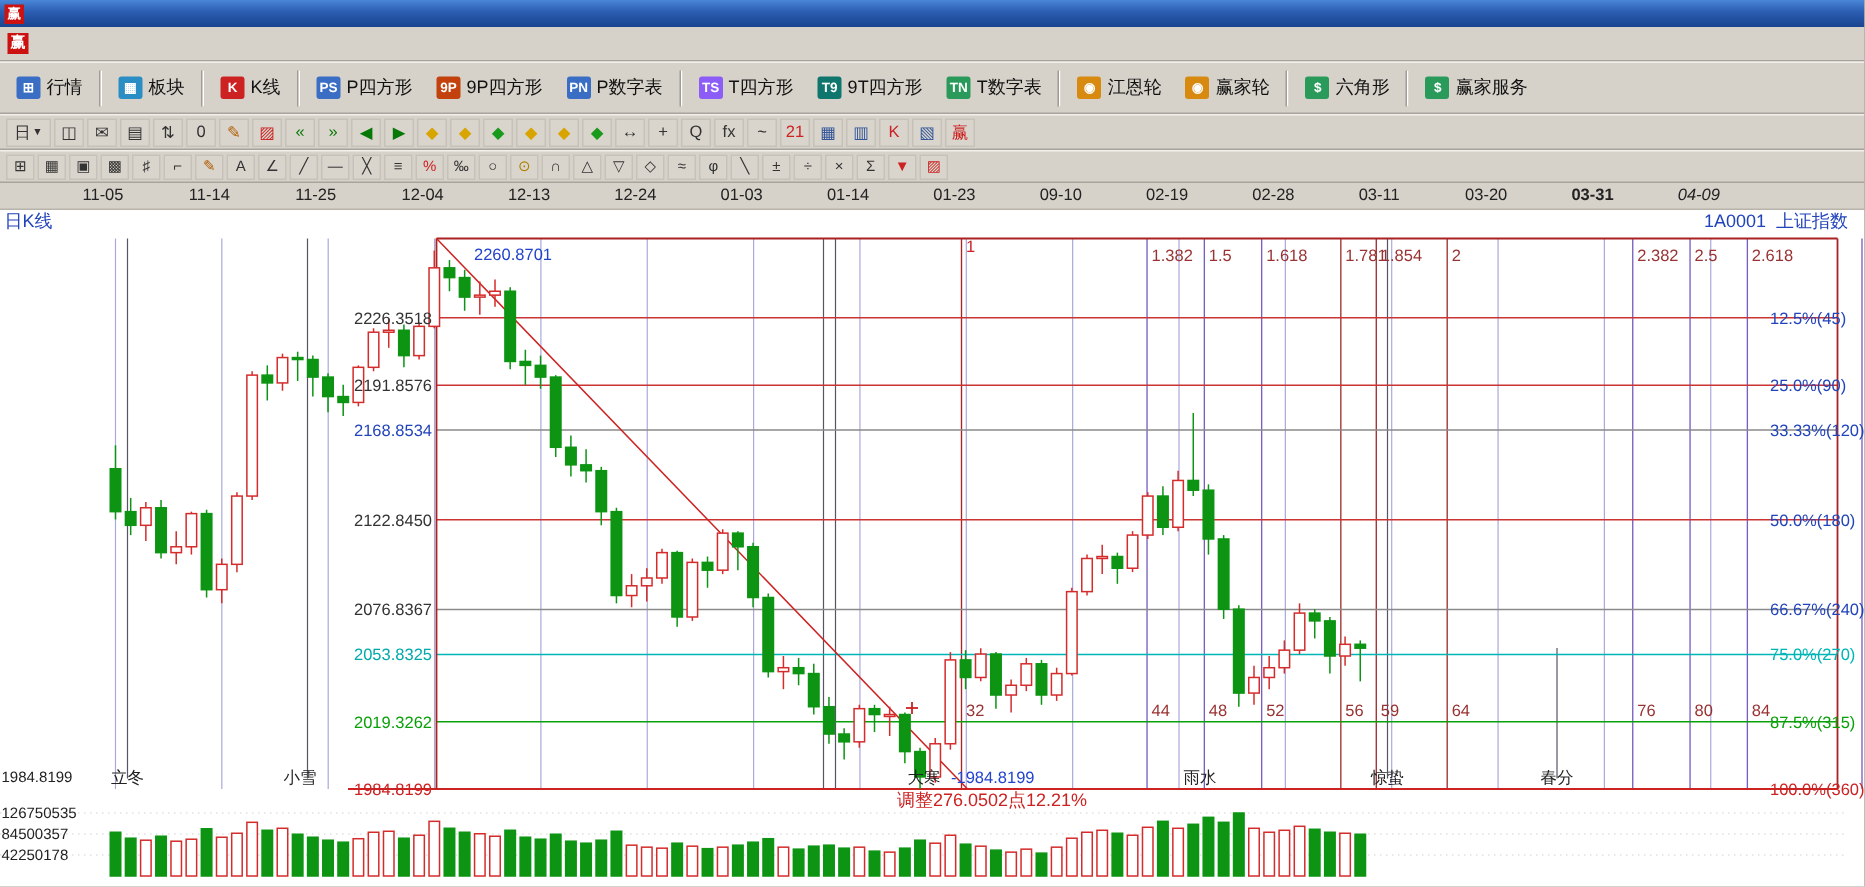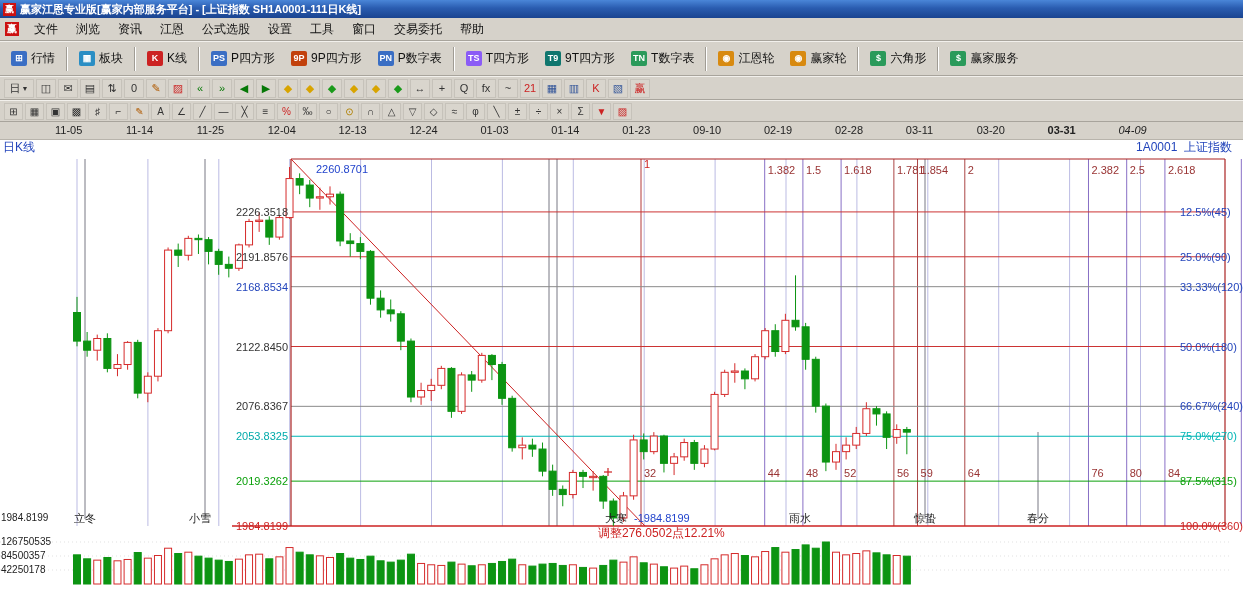--- a/index.html
+++ b/index.html
@@ -26,37 +26,24 @@
   #chart-svg{display:block;}
   #chart-svg text{font-family:"Liberation Sans",sans-serif;}
 </style>
 </head>
 <body>
 
 <div class="app">
 
   <div class="titlebar">
     <span class="logo">赢</span>
-    <span class="title">赢家江恩专业版[赢家内部服务平台] - [上证指数  SH1A0001-111日K线]</span>
   </div>
 
   <div class="menubar">
     <span class="menu-logo">赢</span>
-    <span id="menu-items" style="display:flex;">
-        <span class="menu-item">文件</span>
-        <span class="menu-item">浏览</span>
-        <span class="menu-item">资讯</span>
-        <span class="menu-item">江恩</span>
-        <span class="menu-item">公式选股</span>
-        <span class="menu-item">设置</span>
-        <span class="menu-item">工具</span>
-        <span class="menu-item">窗口</span>
-        <span class="menu-item">交易委托</span>
-        <span class="menu-item">帮助</span>
-      </span>
   </div>
 
   <div class="toolbar toolbar-main" id="toolbar-main">
       <button class="tb-btn">
         <span class="tb-ico" style="background: rgb(58, 110, 196);">⊞</span>
         <span>行情</span>
       </button>
       <span class="tb-sep"></span>
       <button class="tb-btn">
         <span class="tb-ico" style="background: rgb(42, 142, 196);">▦</span>

